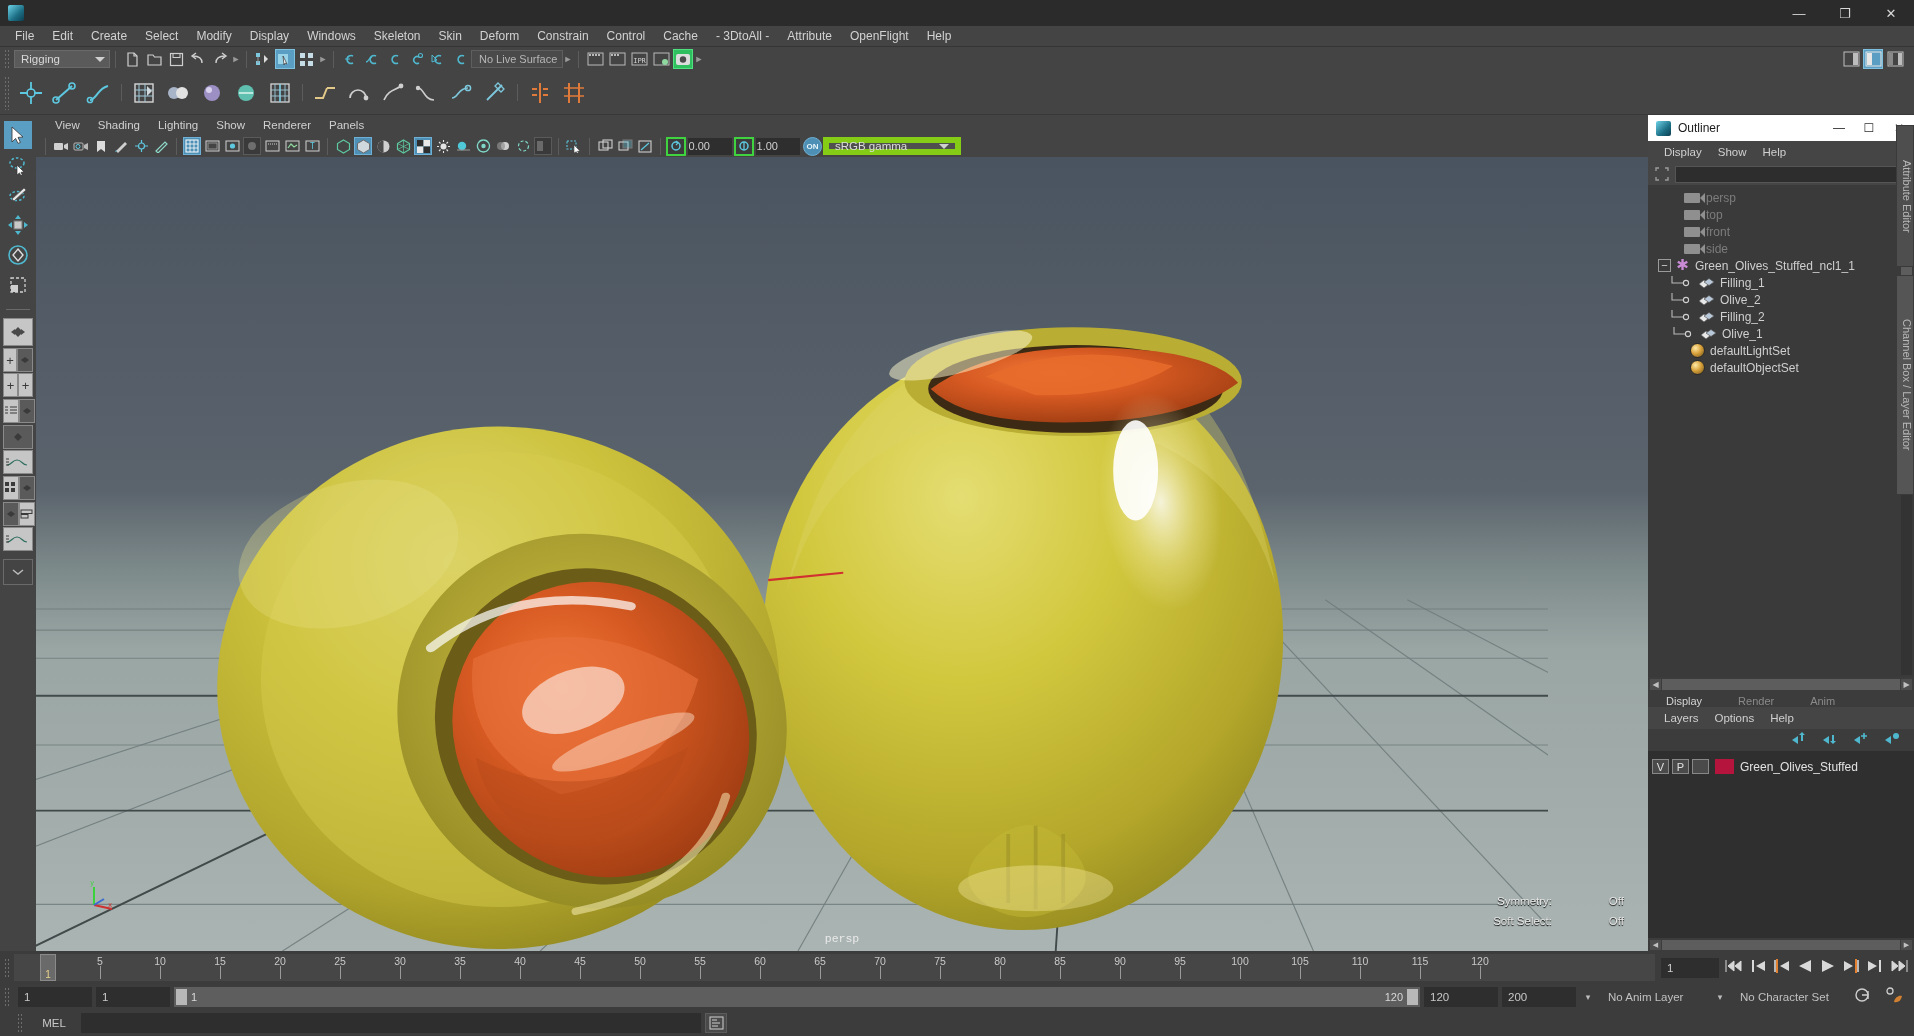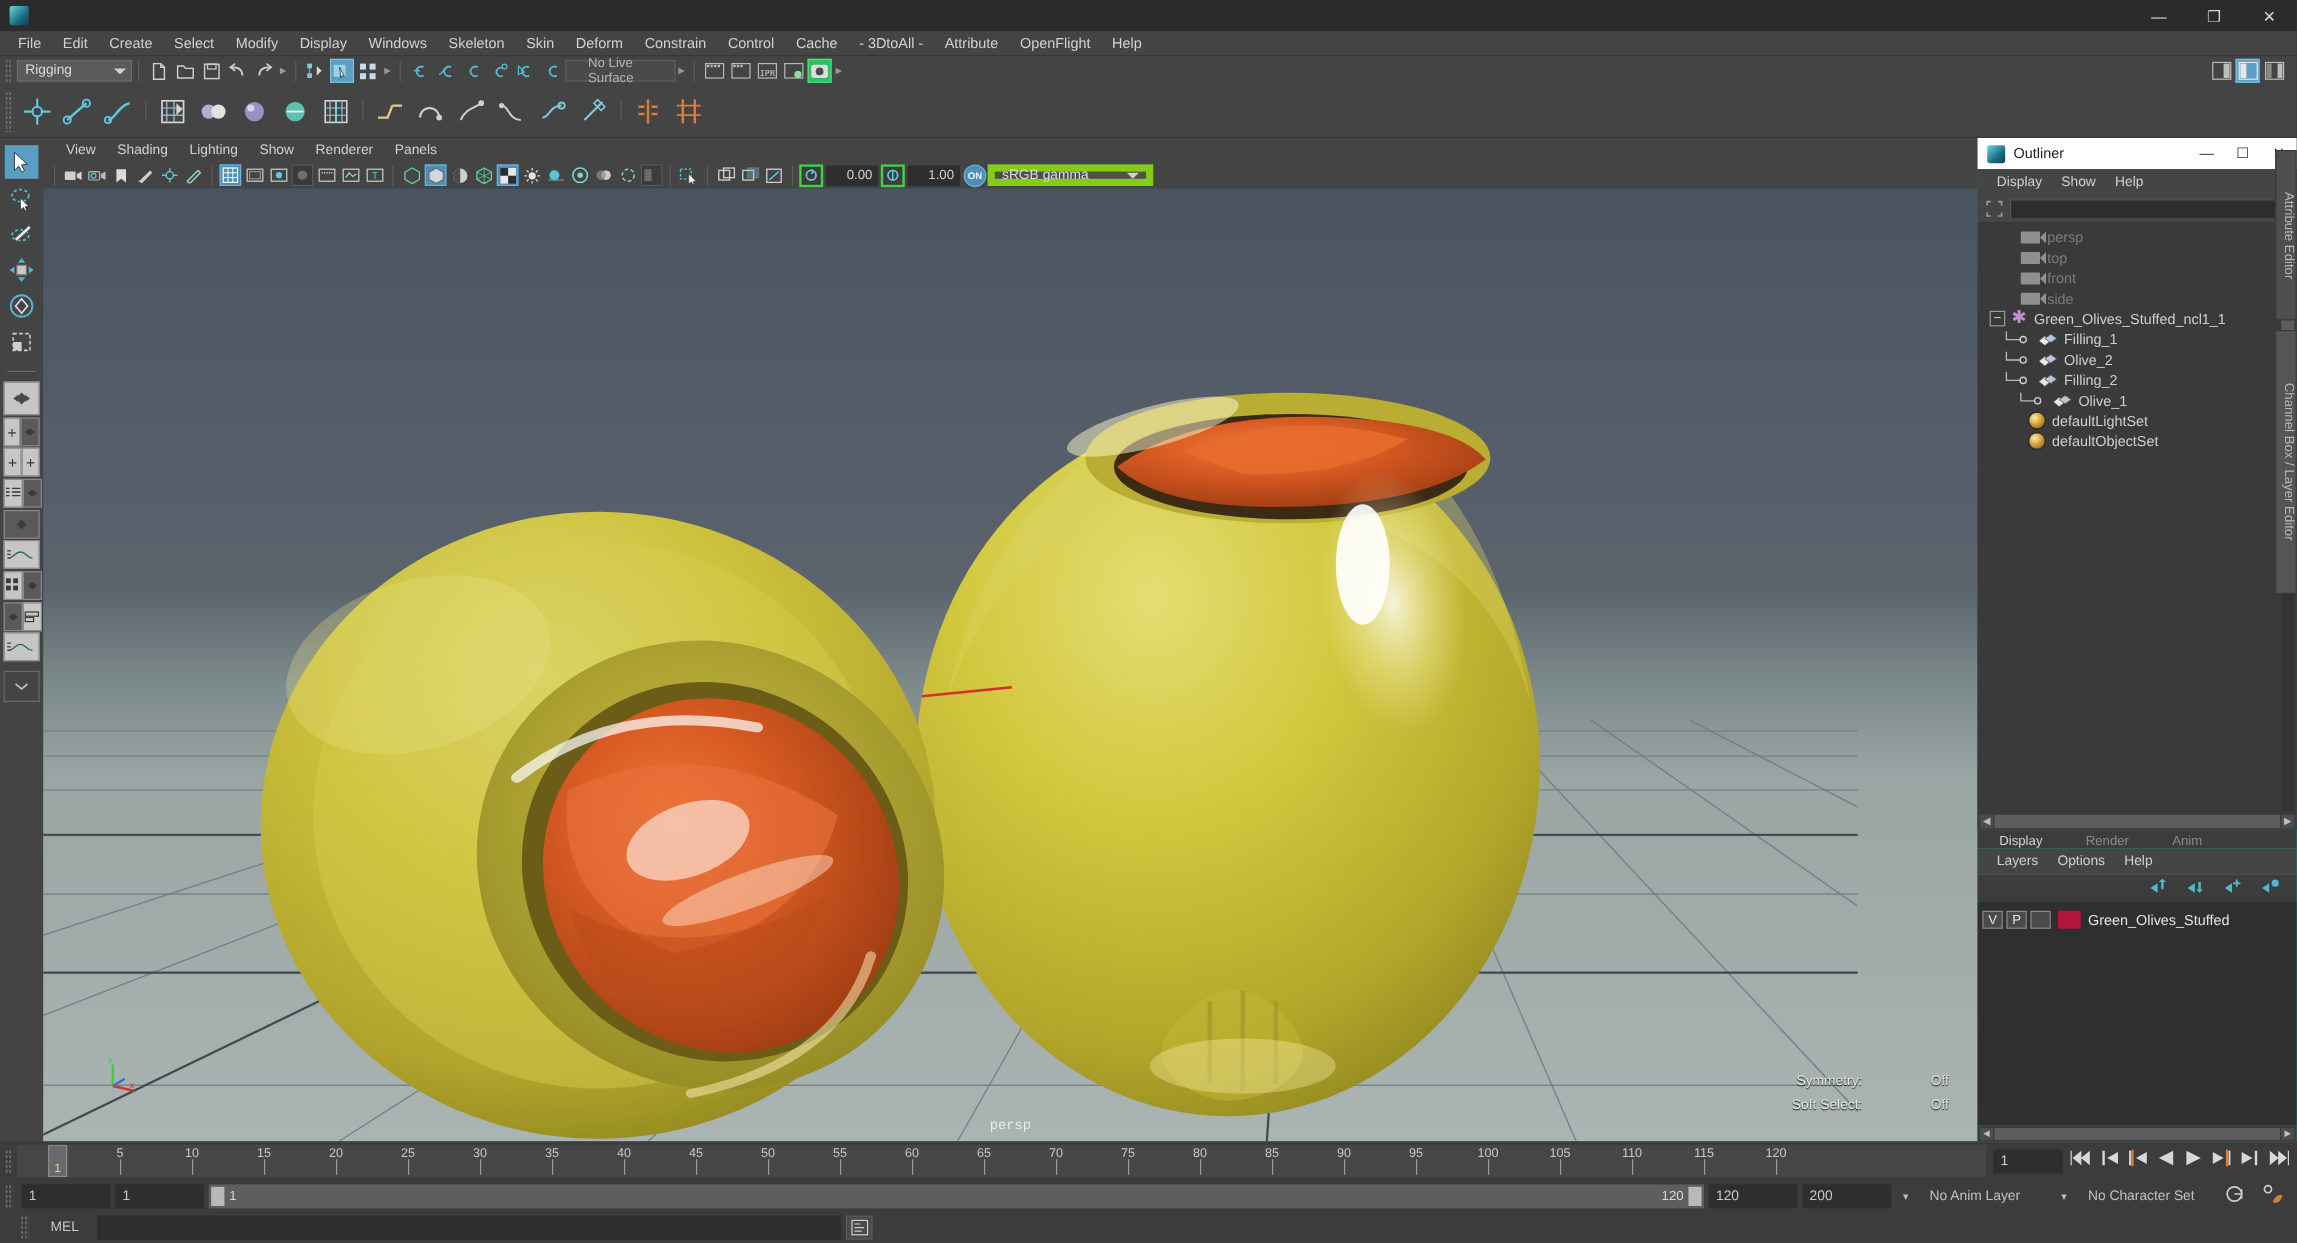--- a/index.html
+++ b/index.html
@@ -34,21 +34,21 @@
     padding-left:6px; position:relative; }
   .combo .caret { position:absolute; right:4px; width:0;height:0;
     border-left:5px solid transparent;border-right:5px solid transparent;
     border-top:5px solid #cfcfcf; }
   .tbtn { width:20px; height:20px; margin:0 1px; display:flex; align-items:center;
     justify-content:center; }
   .tbtn.active { background:#5b9ec4; border:1px solid #7ec0e0; }
   .sep { width:1px; height:17px; background:#5c5c5c; margin:0 5px; }
   .tiny-arrow { width:10px;height:16px; display:flex;align-items:center;justify-content:center;color:#9a9a9a;font-size:9px; }
   .nolive { width:92px; height:18px; background:#4a4a4a; border:1px solid #5e5e5e;
-    font-size:11px; color:#b6b6b6; display:flex; align-items:center; padding-left:18px; }
+    font-size:11px; color:#b6b6b6; display:flex; align-items:center; padding-left:7px; }
 
   
   .shelf { height:44px; background:#444444; flex:0 0 44px; display:flex; align-items:center;
     padding-left:4px; border-bottom:1px solid #383838; }
   .shelf .gripper { height:34px; }
   .sbtn { width:30px; height:30px; margin:0 2px; display:flex; align-items:center; justify-content:center; }
 
   
   .middle { flex:1 1 auto; display:flex; position:relative; min-height:0; }
 
@@ -70,21 +70,21 @@
     padding-left:10px; flex:0 0 20px; }
   .vpmenu span { font-size:11.5px; color:#d0d0d0; padding:0 9px; }
   .vptools { height:22px; background:#444444; display:flex; align-items:center;
     padding-left:4px; flex:0 0 22px; }
   .vbtn { width:18px; height:18px; margin:0 1px; display:flex;
     align-items:center; justify-content:center; }
   .vbtn.on { background:#4e8fb5; border:1px solid #6fb0d4; }
   .vbtn.dk { background:#3a3a3a; border:1px solid #5a5a5a; }
   .numfld { width:44px; height:17px; background:#2e2e2e; color:#cfcfcf;
     font-size:11px; display:flex; align-items:center; justify-content:flex-end;
-    padding-right:5px; margin:0 2px; }
+    padding-right:22px; margin:0 2px; }
   .greenbox { width:20px;height:19px; border:2px solid #3fd43f; display:flex;
     align-items:center; justify-content:center; background:#3c3c3c; }
   .srgb { width:138px;height:18px;background:#4f4f4f;border:6px solid #84cc16;
     font-size:11.5px;color:#dcdcdc;display:flex;align-items:center;padding-left:6px;position:relative; }
 
   
   .viewport { flex:1 1 auto; position:relative; overflow:hidden;
     background:linear-gradient(180deg,#4a5460 0%,#5b646d 42%,#7d8a8a 52%,#9aa6a4 62%,#aab4b2 100%); }
   .grid { position:absolute; left:0; right:0; bottom:0; height:62%; }
   .hud { position:absolute; font-size:11.5px; color:#e8e8e8; text-shadow:0 1px 1px #000; }
@@ -1039,21 +1039,21 @@
               <circle cx="18" cy="7" r="2.6" fill="none" stroke="#cfcfcf" stroke-width="1.1"></circle>
             </svg>
             <span class="mesh-ic">
               <svg width="17" height="12" viewBox="0 0 17 12">
                   <path d="M1 7l5-4 5 4-5 4z" fill="#e8e8e8" stroke="#555" stroke-width=".7"></path>
                   <path d="M6 5l5-3.5 5 3.5-5 3.5z" fill="#b8c8d8" stroke="#555" stroke-width=".7"></path>
                 </svg>
             </span>
             <span>Filling_2</span>
           </div>
-          <div class="trow" style="padding-left:32px;">
+          <div class="trow" style="padding-left:22px;">
             <svg width="30" height="14" viewBox="0 0 30 14">
               <path d="M4 0v7h12" fill="none" stroke="#b8b8b8" stroke-width="1.1"></path>
               <circle cx="18" cy="7" r="2.6" fill="none" stroke="#cfcfcf" stroke-width="1.1"></circle>
             </svg>
             <span class="mesh-ic">
               <svg width="17" height="12" viewBox="0 0 17 12">
                   <path d="M1 7l5-4 5 4-5 4z" fill="#e8e8e8" stroke="#555" stroke-width=".7"></path>
                   <path d="M6 5l5-3.5 5 3.5-5 3.5z" fill="#b8c8d8" stroke="#555" stroke-width=".7"></path>
                 </svg>
             </span>

